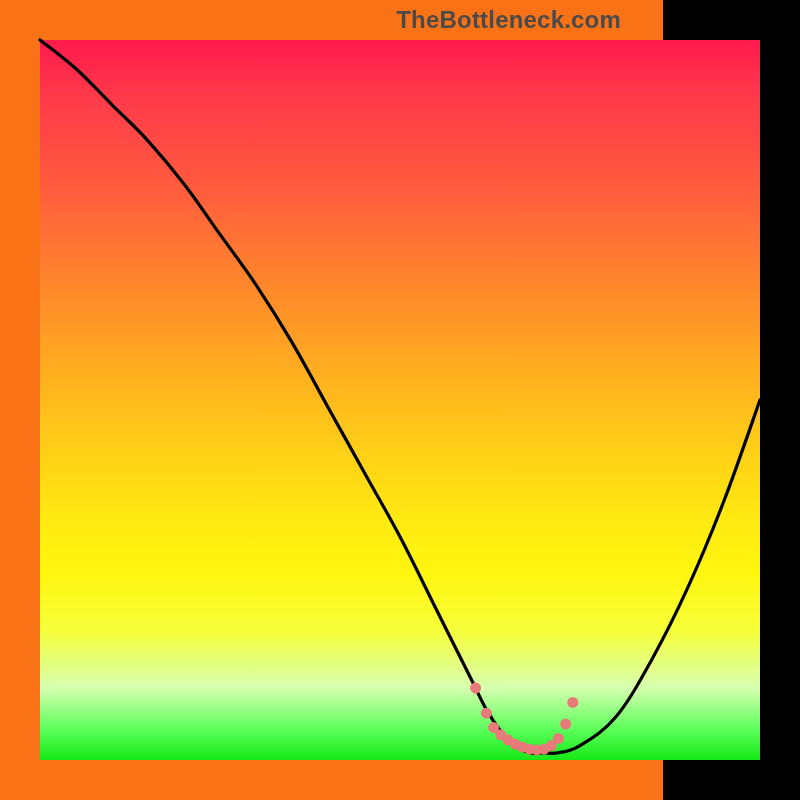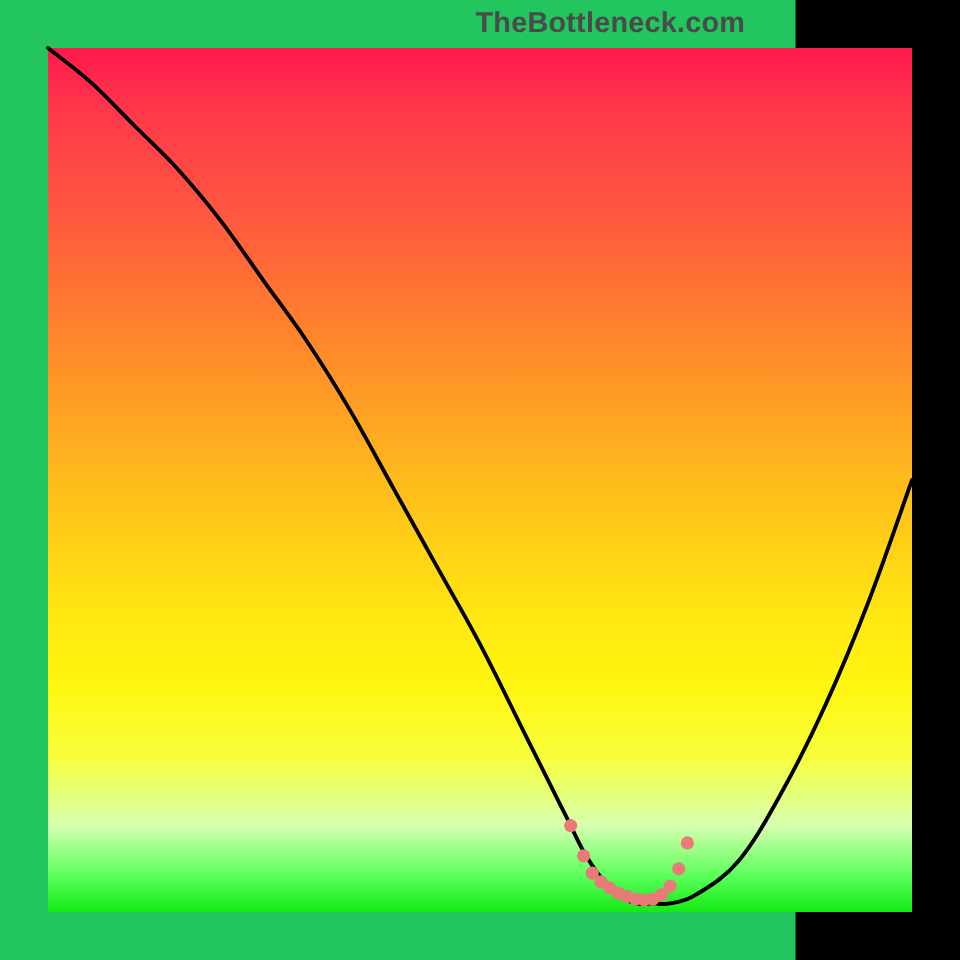--- a/index.html
+++ b/index.html
@@ -8,21 +8,21 @@
     width: 800px;
     height: 800px;
     background: #000;
     overflow: hidden;
     font-family: Arial, Helvetica, sans-serif;
   }
   .frame {
     position: relative;
     width: 663px;
     height: 800px;
-    background: #22c55e;
+    background: #f97316;
   }
   .plot-area {
     position: absolute;
     left: 40px;
     top: 40px;
     width: 720px;
     height: 720px;
     
     background: linear-gradient(
       to bottom,

